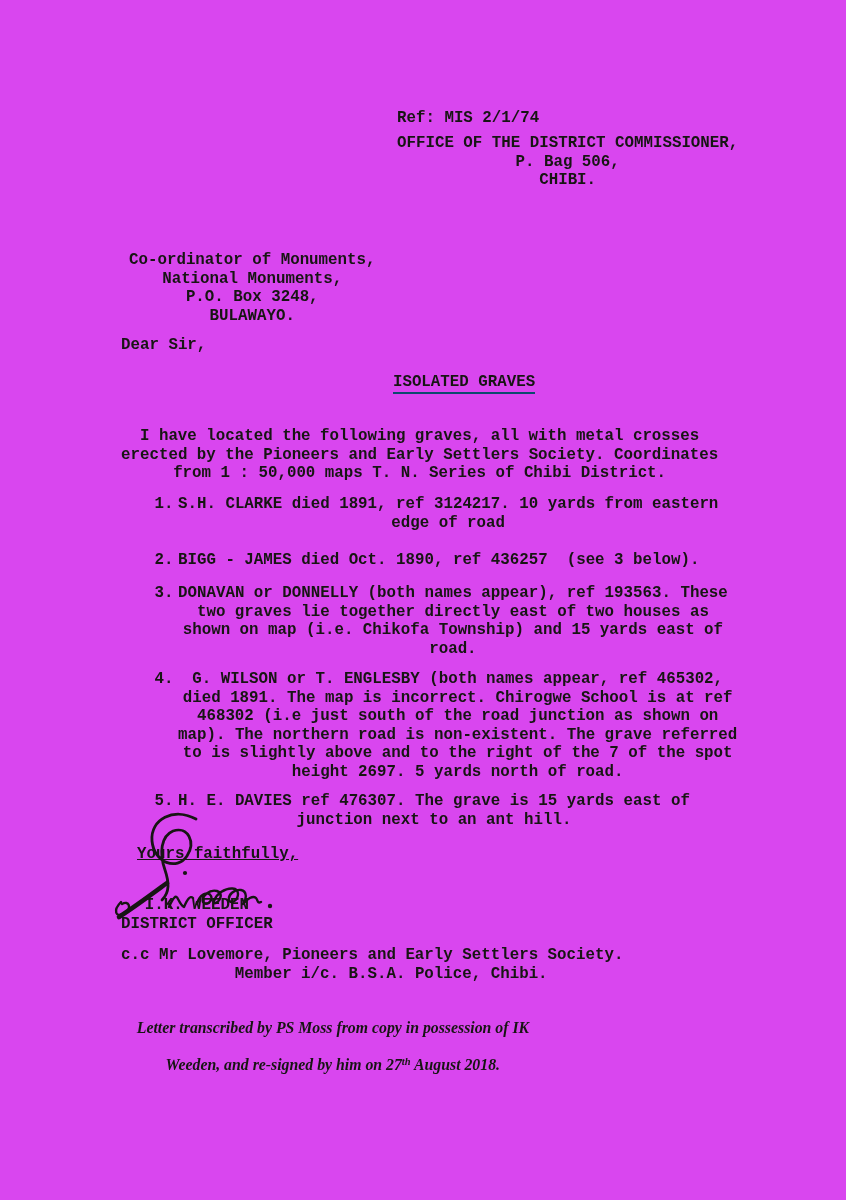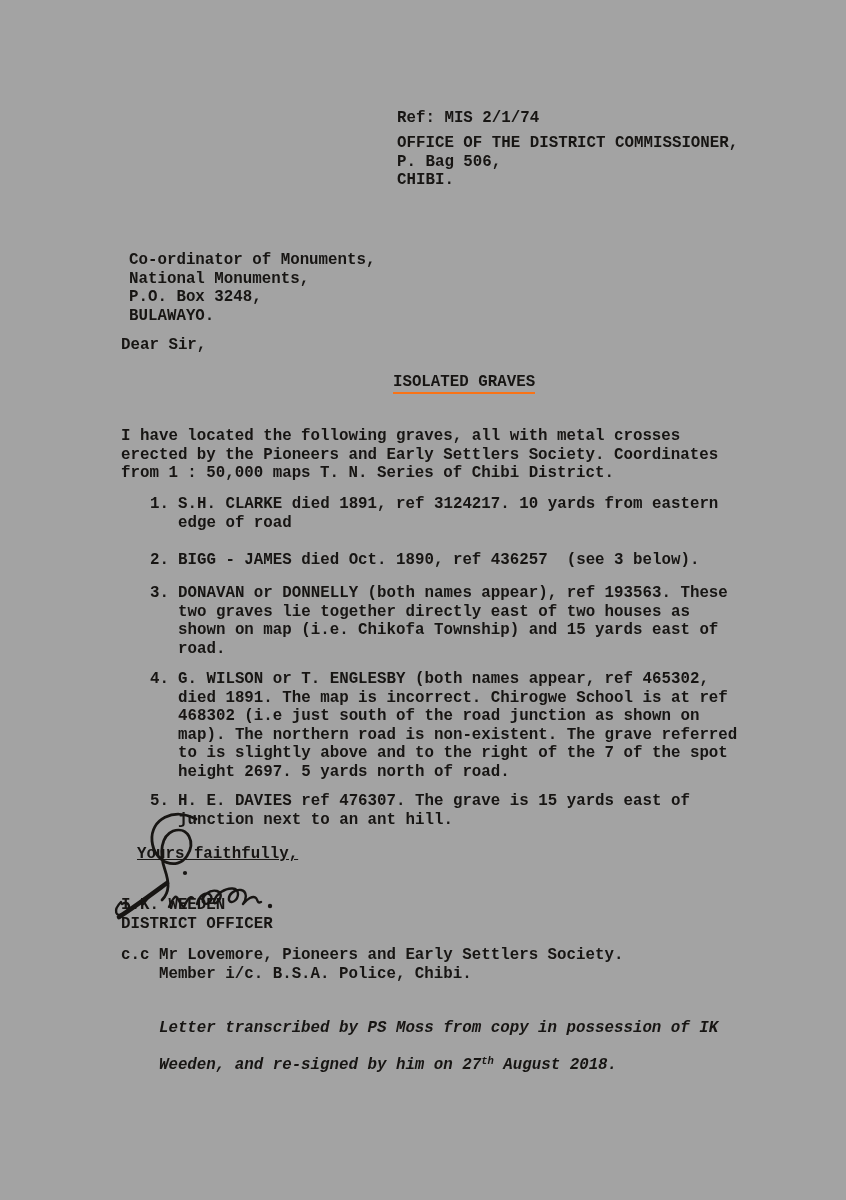--- a/index.html
+++ b/index.html
@@ -5,45 +5,46 @@
   html, body { margin: 0; padding: 0; }
   body {
     width: 846px; height: 1200px;
     background: #ffffff;
     position: relative;
     overflow: hidden;
     font-family: "Liberation Mono", "DejaVu Sans Mono", monospace;
   }
   .page {
     position: absolute; inset: 0;
-    background: #a3a3a3;
+    background: #d946ef;
+    text-align: center;
   }
   .tline {
     position: absolute;
     font-family: "Liberation Mono", "DejaVu Sans Mono", monospace;
     font-weight: 700;
     font-size: 15.8px;
     line-height: 18.6px;
     color: #171513;
     white-space: pre;
     letter-spacing: 0;
   }
   .sup {
     font-size: 10.5px;
     position: relative;
     top: -5px;
     letter-spacing: 0;
   }
   .subject {
-    border-bottom: 2px solid #f97316;
+    border-bottom: 2px solid #0c4a6e;
     padding-bottom: 1px;
   }
   .list-item { display: flex; }
   .list-num { width: 28px; flex: 0 0 28px; }
-  .italic { font-style: italic; }
+  .italic { font-style: italic; font-family: Liberation Serif, serif; }
   .sig-svg { position: absolute; }
 </style>
 </head>
 <body>
 
 <div class="page">
 
   <div class="tline" style="left:397px; top:109px;">Ref: MIS 2/1/74</div>
 
   <div class="tline" style="left:397px; top:134px;">OFFICE OF THE DISTRICT COMMISSIONER,

